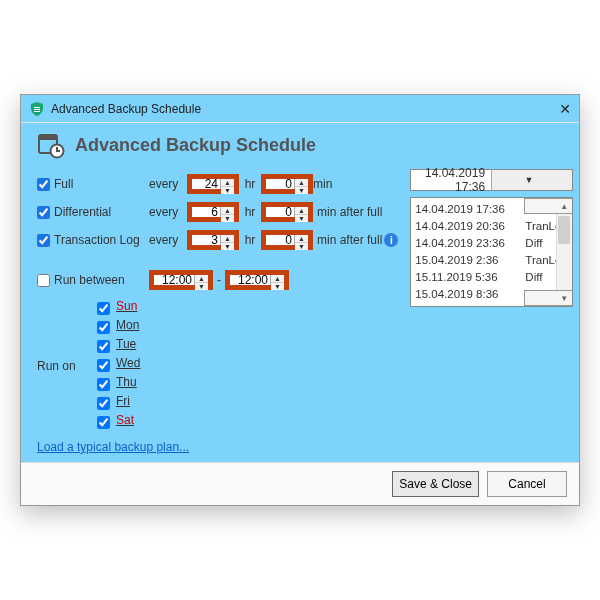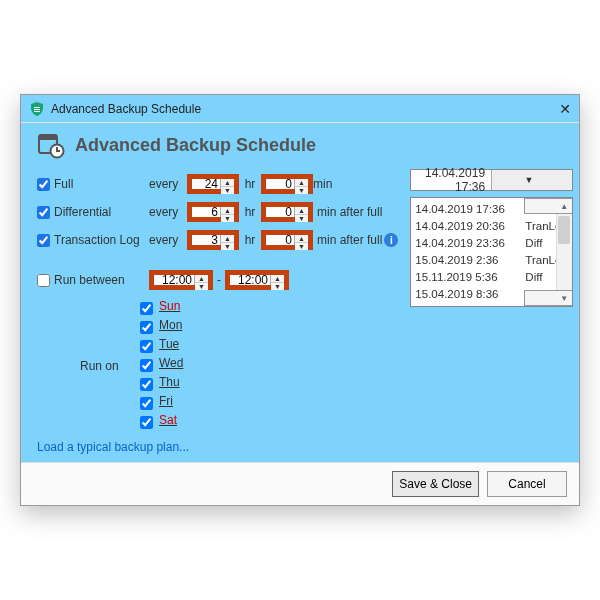--- a/index.html
+++ b/index.html
@@ -59,24 +59,24 @@
     width:14px; border-left:1px solid #aaa;
     display:flex; flex-direction:column;
   }
   .spin .arrows div {
     flex:1; display:flex; align-items:center; justify-content:center;
     font-size:7px; line-height:1; background:#f4f4f4; cursor:pointer;
   }
   .spin .arrows div:first-child { border-bottom:1px solid #ccc; }
   .hsep { height:10px; }
   .runon-row { display:flex; align-items:center; gap:8px; margin-top:6px;}
-  .runon-label { width:48px;margin-left:43px; }
+  .runon-label { width:48px; }
   .day { display:flex; gap:3px;text-decoration:underline; }
   .day.sun label, .day.sat label { color:#c00; }
-  .link { color:#0a63c9; cursor:pointer; padding-top:8px; display:inline-block;text-align:center;}
+  .link { color:#0a63c9; text-decoration:underline; cursor:pointer; padding-top:8px; display:inline-block;text-align:center;}
   .info-icon {
     display:inline-flex; width:14px; height:14px; border-radius:50%;
     background:#2a7de1; color:#fff; font-size:10px; font-weight:bold;
     align-items:center; justify-content:center; margin-left:2px;
   }
   .right .label { margin-bottom:2px; }
   .combo {
     display:flex; border:1px solid #888; height:22px; background:#fff;
     align-items:center; margin-bottom:6px;
   }

